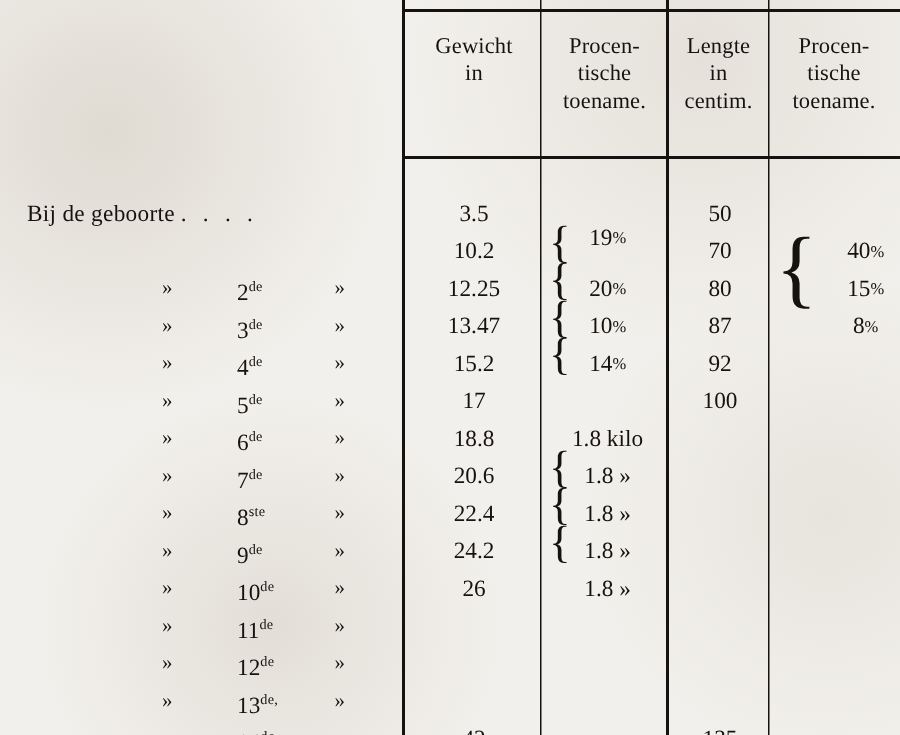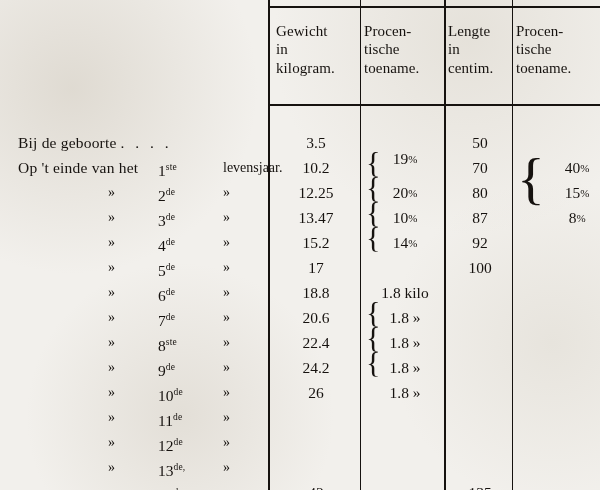--- a/index.html
+++ b/index.html
@@ -38,20 +38,21 @@
     position: absolute;
     background: #16120f;
   }
   .v-rule  { width: 2px; }
   .v-thin  { width: 1px; }
   .h-rule  { height: 2px; }
 
   
   .head-cell {
     position: absolute;
+    text-align: center;
     font-size: 15px;
     line-height: 1.22;
     letter-spacing: .1px;
   }
 
   
   .label-row {
     position: absolute;
     left: 18px;
     width: 252px;
@@ -128,21 +129,20 @@
   <div class="rule v-thin" style="left:360px; top:0; height:490px;"></div>
   <div class="rule v-rule" style="left:444px; top:0; height:490px;"></div>
   <div class="rule v-thin" style="left:512px; top:0; height:490px;"></div>
 
   <div class="rule h-rule" style="left:268px; top:6px; width:332px;"></div>
   <div class="rule h-rule" style="left:268px; top:104px; width:332px;"></div>
 
   <div class="head-cell" style="left:276px; top:22px; width:80px;">
     <div>Gewicht</div>
     <div>in</div>
-    <div>kilogram.</div>
   </div>
 
   <div class="head-cell" style="left:364px; top:22px; width:78px;">
     <div>Procen-</div>
     <div>tische</div>
     <div>toename.</div>
   </div>
 
   <div class="head-cell" style="left:448px; top:22px; width:62px;">
     <div>Lengte</div>
@@ -163,21 +163,20 @@
 
   <div class="brace" style="left:366px; top:297px;">{</div>
   <div class="brace" style="left:366px; top:322px;">{</div>
   <div class="brace" style="left:366px; top:347px;">{</div>
 
   <div class="tall-brace" style="left:517px; top:150px;">{</div>
 
 <div class="label-row" style="top: 130px;"><span class="lbl-full">Bij de geboorte</span> <span class="dots">. . . .</span></div>
     <div class="num col-weight" style="top: 130px;">3.5</div>
     <div class="num col-len" style="top: 130px;">50</div>
-    <div class="label-row" style="top: 155px;"><span class="lbl-full">Op 't einde van het</span><span class="ord">1<sup>ste</sup></span><span class="dquote2" style="left:205px;">levensjaar.</span></div>
     <div class="num col-weight" style="top: 155px; text-align: center;">10.2</div>
     <div class="num col-pct1" style="top: 146px;">19<span class="pc">%</span></div>
     <div class="num col-len" style="top: 155px;">70</div>
     <div class="num col-pct2" style="top: 155px;">40<span class="pc">%</span></div>
     <div class="label-row" style="top: 180px;">
       <span class="dquote">»</span>
       <span class="ord">2<sup>de</sup></span>
       <span class="dquote2">»</span>
     </div>
     <div class="num col-weight" style="top: 180px;">12.25</div>

